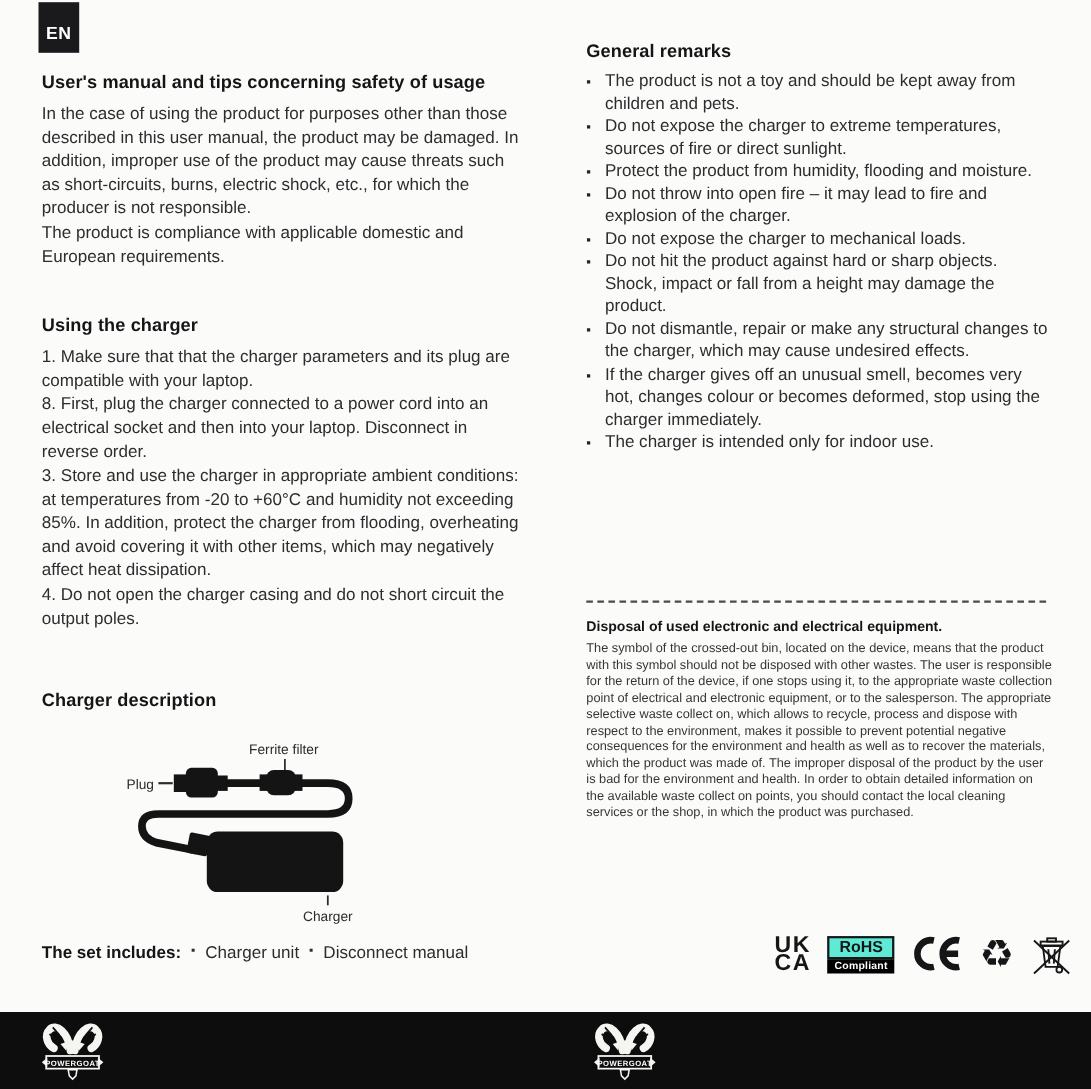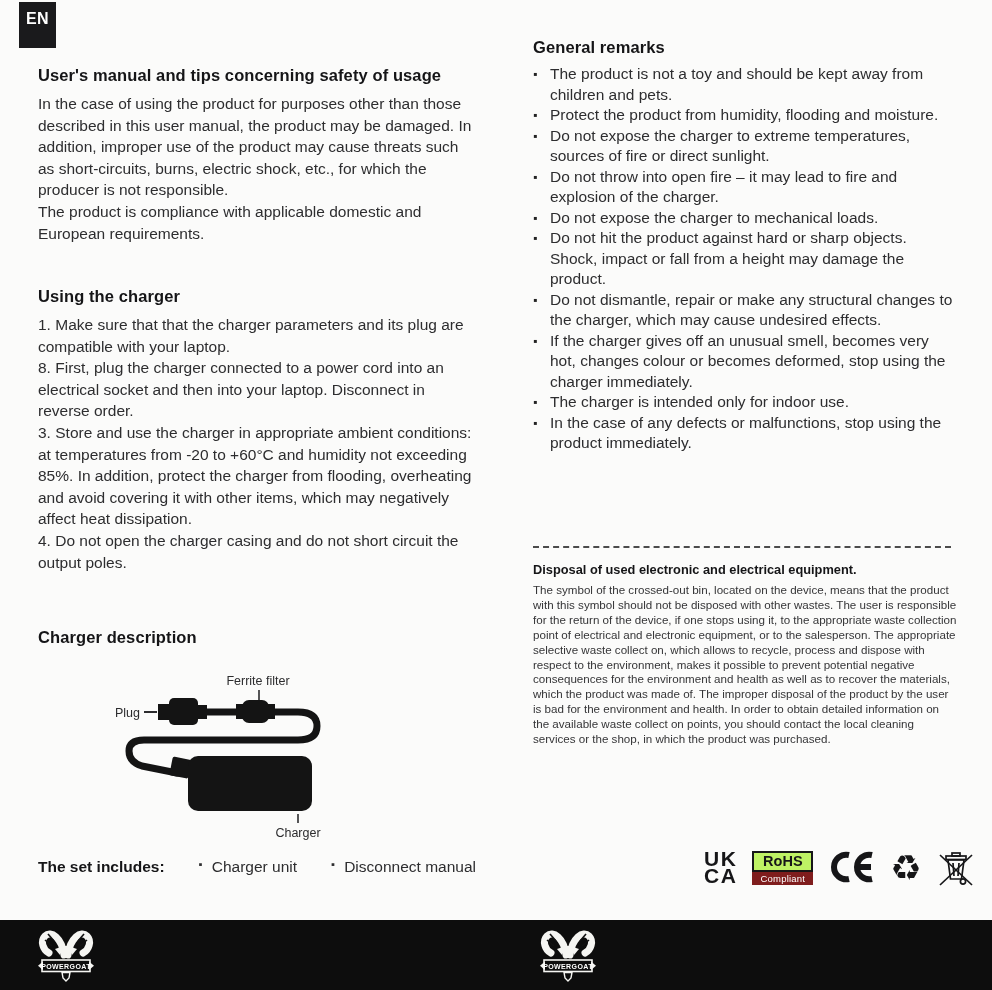--- a/index.html
+++ b/index.html
@@ -10,24 +10,24 @@
   body{
     font-family:"Liberation Sans", sans-serif;
     background:var(--paper);
     color:var(--ink);
   }
   .page{
     position:relative; width:992px; height:990px;
     background:var(--paper); overflow:hidden;
   }
   .en-badge{
-    position:absolute; left:19px; top:2px; width:37px; height:46px;
+    position:absolute; left:35px; top:2px; width:37px; height:46px;
     background:#1a1a1c; color:#fff; font-weight:bold; font-size:16px;
     display:flex; align-items:flex-end; justify-content:center;
-    padding-bottom:20px; letter-spacing:.5px;text-align:center;
+    padding-bottom:8px; letter-spacing:.5px;text-align:center;
   }
   .col{position:absolute; top:0;}
   .col-left{left:38px; width:438px;}
   .col-right{left:530px; width:424px;}
   h2{
     position:absolute; font-size:16.5px; font-weight:bold; color:var(--head);
     letter-spacing:.1px;
   }
   .h-usage{top:66px; left:0;}
   .h-using{top:287px; left:0;}
@@ -58,34 +58,34 @@
   .certs{
     position:absolute; top:851px; left:174px; height:40px;
     display:flex; align-items:flex-start; gap:15px;
   }
   .ukca{
     font-size:21px; font-weight:bold; line-height:16.5px; letter-spacing:1.5px;
     color:#161618; text-align:center;
   }
   .rohs{width:61px; text-align:center;}
   .rohs-top{
-    border:2.5px solid #161618; background:#bef264; color:#161618;
+    border:2.5px solid #161618; background:#5eead4; color:#161618;
     font-size:14.5px; font-weight:bold; line-height:17px;
   }
   .rohs-bottom{
-    background:#7f1d1d; color:#fff; font-size:9.5px; line-height:13px;
-    font-weight:normal; letter-spacing:.2px;
+    background:#000000; color:#fff; font-size:9.5px; line-height:13px;
+    font-weight:bold; letter-spacing:.2px;
   }
   .recycle{
     font-size:35px; line-height:35px; color:#161618; font-weight:bold;
     font-family:"DejaVu Sans", sans-serif;
   }
   .set-includes{
     position:absolute; top:858px; left:0; width:438px; font-size:15.5px;
-    display:flex; align-items:baseline; gap:9px; white-space:nowrap;justify-content:space-between;
+    display:flex; align-items:baseline; gap:9px; white-space:nowrap;
   }
   .set-includes .lbl{font-weight:bold; color:var(--head);}
   .inc-item{position:relative; padding-left:13px;}
   .inc-item::before{content:"▪"; position:absolute; left:0; top:0; font-size:11px;}
   .diagram{position:absolute; left:-8px; top:652px;}
   .diagram text{font-size:12.5px; fill:#2c2c2e;}
   .footer-bar{
     position:absolute; left:0; top:920px; width:992px; height:70px;
     background:var(--bar);
   }
@@ -146,29 +146,28 @@
       <span class="inc-item">Charger unit</span>
       <span class="inc-item">Disconnect manual</span>
     </div>
   </div>
 
   <div class="col col-right">
     <h2 class="h-general">General remarks</h2>
 
     <ul class="bullets">
       <li>The product is not a toy and should be kept away from children and pets.</li>
+      <li>Do not expose the charger to extreme temperatures, sources of fire or direct sunlight.</li>
       <li>Protect the product from humidity, flooding and moisture.</li>
-      <li>Do not expose the charger to extreme temperatures, sources of fire or direct sunlight.</li>
       <li>Do not throw into open fire – it may lead to fire and explosion of the charger.</li>
       <li>Do not expose the charger to mechanical loads.</li>
       <li>Do not hit the product against hard or sharp objects. Shock, impact or fall from a height may damage the product.</li>
       <li>Do not dismantle, repair or make any structural changes to the charger, which may cause undesired effects.</li>
       <li>If the charger gives off an unusual smell, becomes very hot, changes colour or becomes deformed, stop using the charger immediately.</li>
       <li>The charger is intended only for indoor use.</li>
-      <li>In the case of any defects or malfunctions, stop using the product immediately.</li>
     </ul>
 
     <div class="dashed-divider"></div>
 
     <div class="h-disposal">Disposal of used electronic and electrical equipment.</div>
     <p class="small-text">The symbol of the crossed-out bin, located on the device, means that the product with this symbol should not be disposed with other wastes. The user is responsible for the return of the device, if one stops using it, to the appropriate waste collection point of electrical and electronic equipment, or to the salesperson. The appropriate selective waste collect on, which allows to recycle, process and dispose with respect to the environment, makes it possible to prevent potential negative consequences for the environment and health as well as to recover the materials, which the product was made of. The improper disposal of the product by the user is bad for the environment and health. In order to obtain detailed information on the available waste collect on points, you should contact the local cleaning services or the shop, in which the product was purchased.</p>
 
     <div class="certs">
       <div class="ukca">
         <div>UK</div>

